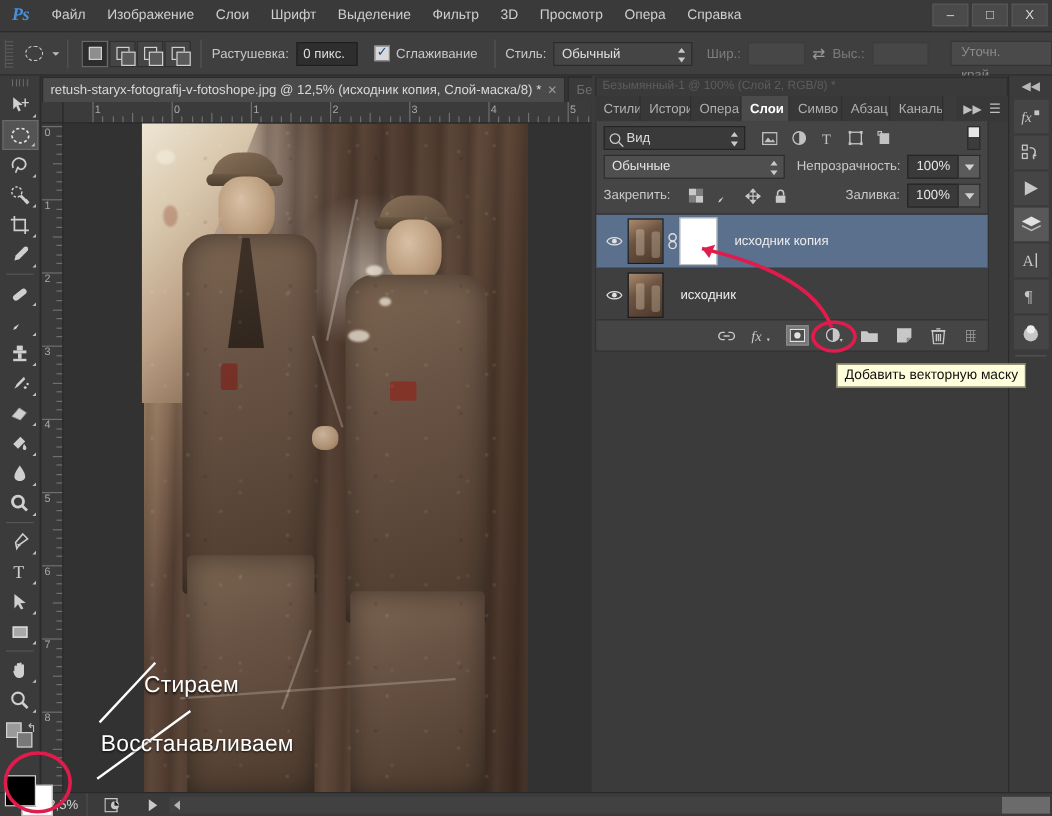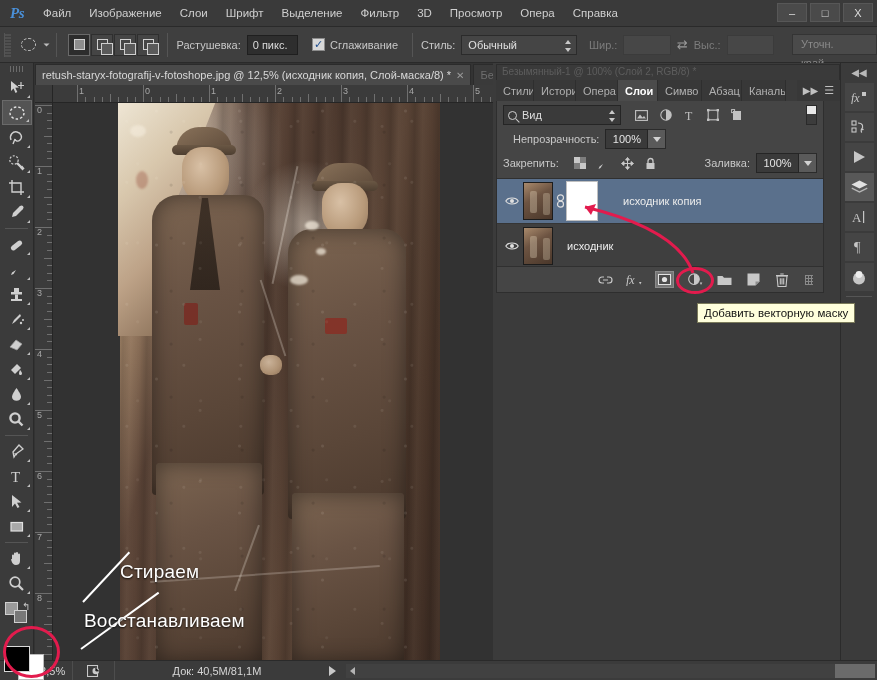--- a/index.html
+++ b/index.html
@@ -261,21 +261,21 @@
   .thumb-img {
     width: 30px; height: 38px; border: 1px solid #1c1c1c;
     background: linear-gradient(150deg, #a98a6c 0%, #6d5442 40%, #4a372a 100%);
     position: relative; overflow: hidden;
   }
   .thumb-img::after { content: ''; position: absolute; left: 6px; top: 8px; width: 7px; height: 22px;
     background: rgba(230,215,190,0.35); border-radius: 2px;
     box-shadow: 13px 2px 0 rgba(230,215,190,0.3); }
   .link-ic { width: 14px; display: flex; align-items: center; justify-content: center; color: #d5d5d5; font-size: 11px; }
   .mask-thumb { width: 30px; height: 38px; background: #ffffff; border: 2px solid #ffffff; outline: 1px solid #bfbfbf; }
-  .layer-name { margin-left: 26px; font-size: 11px; color: #ececec; }
+  .layer-name { margin-left: 15px; font-size: 11px; color: #ececec; }
 
   .layers-bottom {
     position: absolute; left: 0; right: 0; bottom: 0; height: 26px;
     background: #454545; border-top: 1px solid #303030;
     display: flex; align-items: center; justify-content: flex-end; gap: 13px; padding-right: 10px;
   }
   .lb-ic { color: #c8c8c8; font-size: 12px; display: flex; align-items: center; justify-content: center; width: 16px; height: 16px; }
 
   .tooltip {
     position: absolute; left: 697px; top: 303px;
@@ -783,20 +783,24 @@
           <svg width="12" height="12" viewBox="0 0 12 12">
               <rect x="2" y="2" width="8" height="9" fill="#c2c2c2"></rect>
               <rect x="0.6" y="0.6" width="3" height="3" fill="none" stroke="#c2c2c2" stroke-width="1"></rect>
             </svg>
         </span>
       </div>
       <div style="margin-left:auto;width:11px;height:20px;background:linear-gradient(#e8e8e8 0 45%, #3c3c3c 45% 100%);border:1px solid #2a2a2a"></div>
     </div>
 
     <div class="lp-row" style="padding-top:0">
+      <div class="blend-select">
+        <span>Обычные</span>
+        <span class="spin-arrows"></span>
+      </div>
       <span class="opt-label" style="margin-left:10px">Непрозрачность:</span>
       <div class="num-field">100%</div>
       <div class="dd-btn">
           <span class="dd-caret"></span>
         </div>
     </div>
 
     <div class="lp-row" style="padding-top:0">
       <span class="opt-label">Закрепить:</span>
       <div class="lock-icons">
@@ -965,21 +969,20 @@
 
   <div class="statusbar">
     <div class="sb-zoom">12,5%</div>
     <div class="sb-cell" style="width:42px;justify-content:center">
       <svg width="14" height="12" viewBox="0 0 14 12">
           <rect x="0.5" y="0.5" width="10" height="11" fill="none" stroke="#c9c9c9" stroke-width="1.1"></rect>
           <circle cx="8.8" cy="6" r="3.3" fill="#c9c9c9"></circle>
           <path d="M8.8 2.7 L8.8 6 L11.8 6" stroke="#3b3b3b" stroke-width="1"></path>
         </svg>
     </div>
-    <div class="sb-cell" style="flex:0 0 205px;justify-content:center">Док: 40,5M/81,1M</div>
     <div class="sb-cell" style="border:none;padding:0 10px">
         <span class="sb-play"></span>
       </div>
     <div style="flex:1;height:14px;background:#414141;margin-right:2px;position:relative">
       <span style="position:absolute;left:4px;top:3px;width:0;height:0;border-top:4px solid transparent;border-bottom:4px solid transparent;border-right:5px solid #b4b4b4"></span>
       <span style="position:absolute;right:0;top:0;width:40px;height:14px;background:#6b6b6b"></span>
     </div>
   </div>
 
 </div>

